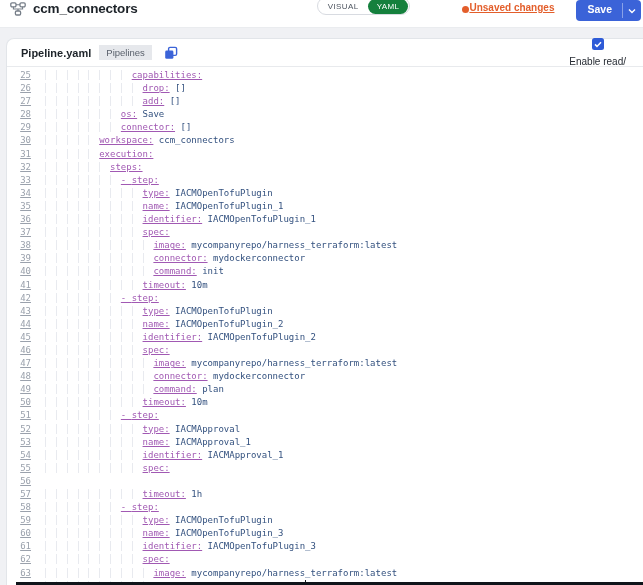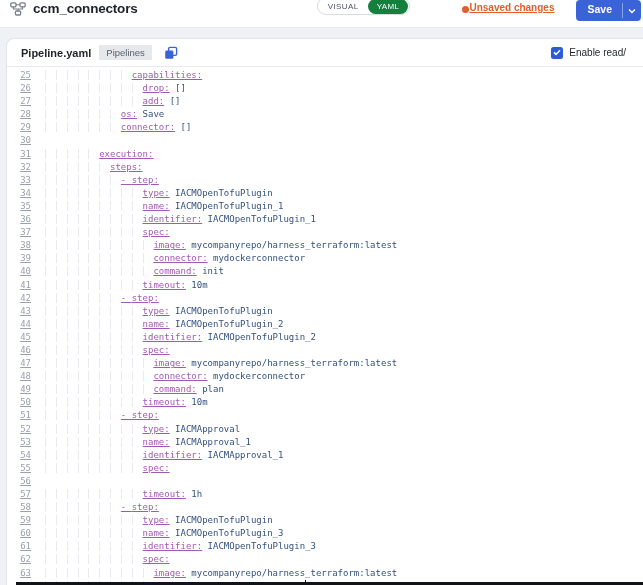--- a/index.html
+++ b/index.html
@@ -56,21 +56,21 @@
   .filebar {
     height: 28px; display: flex; align-items: center;
     padding: 0 14px; border-bottom: 1px solid #E8EAED;
   }
   .fname { font-size: 11px; font-weight: 700; color: #1D2329; }
   .badge {
     margin-left: 8px; background: #E6E8EC; color: #5A616C;
     font-size: 9.5px; padding: 2px 7px; border-radius: 0;
   }
   .copy { margin-left: 12px; cursor: pointer; display: flex; }
-  .enable { display: flex; align-items: center; gap: 6px; margin-right: 12px; }
+  .enable { display: flex; align-items: center; gap: 6px; margin-right: 12px; flex-direction: column; }
   .cbx {
     width: 12px; height: 12px; background: #2E5BD7; border-radius: 2.5px;
     display: flex; align-items: center; justify-content: center; cursor: pointer; flex: none;
   }
   .enable .lab { font-size: 10px; color: #262B33; white-space: nowrap; }
 
   
   .editor {
     font-family: "DejaVu Sans Mono", monospace; font-size: 9px;
     padding-top: 2px; position: relative;
@@ -167,20 +167,21 @@
         <div class="line">
           <div class="ln">28</div>
           <div class="code"><span class="ind">              </span><span class="key">os:</span><span> </span><span class="val">Save</span></div>
         </div>
         <div class="line">
           <div class="ln">29</div>
           <div class="code"><span class="ind">              </span><span class="key">connector:</span><span> </span><span class="val">[]</span></div>
         </div>
         <div class="line">
           <div class="ln">30</div>
+          <div class="code"><span class="ind">          </span><span class="key">workspace:</span><span> </span><span class="val">ccm_connectors</span></div>
         </div>
         <div class="line">
           <div class="ln">31</div>
           <div class="code"><span class="ind">          </span><span class="key">execution:</span></div>
         </div>
         <div class="line">
           <div class="ln">32</div>
           <div class="code"><span class="ind">            </span><span class="key">steps:</span></div>
         </div>
         <div class="line">

